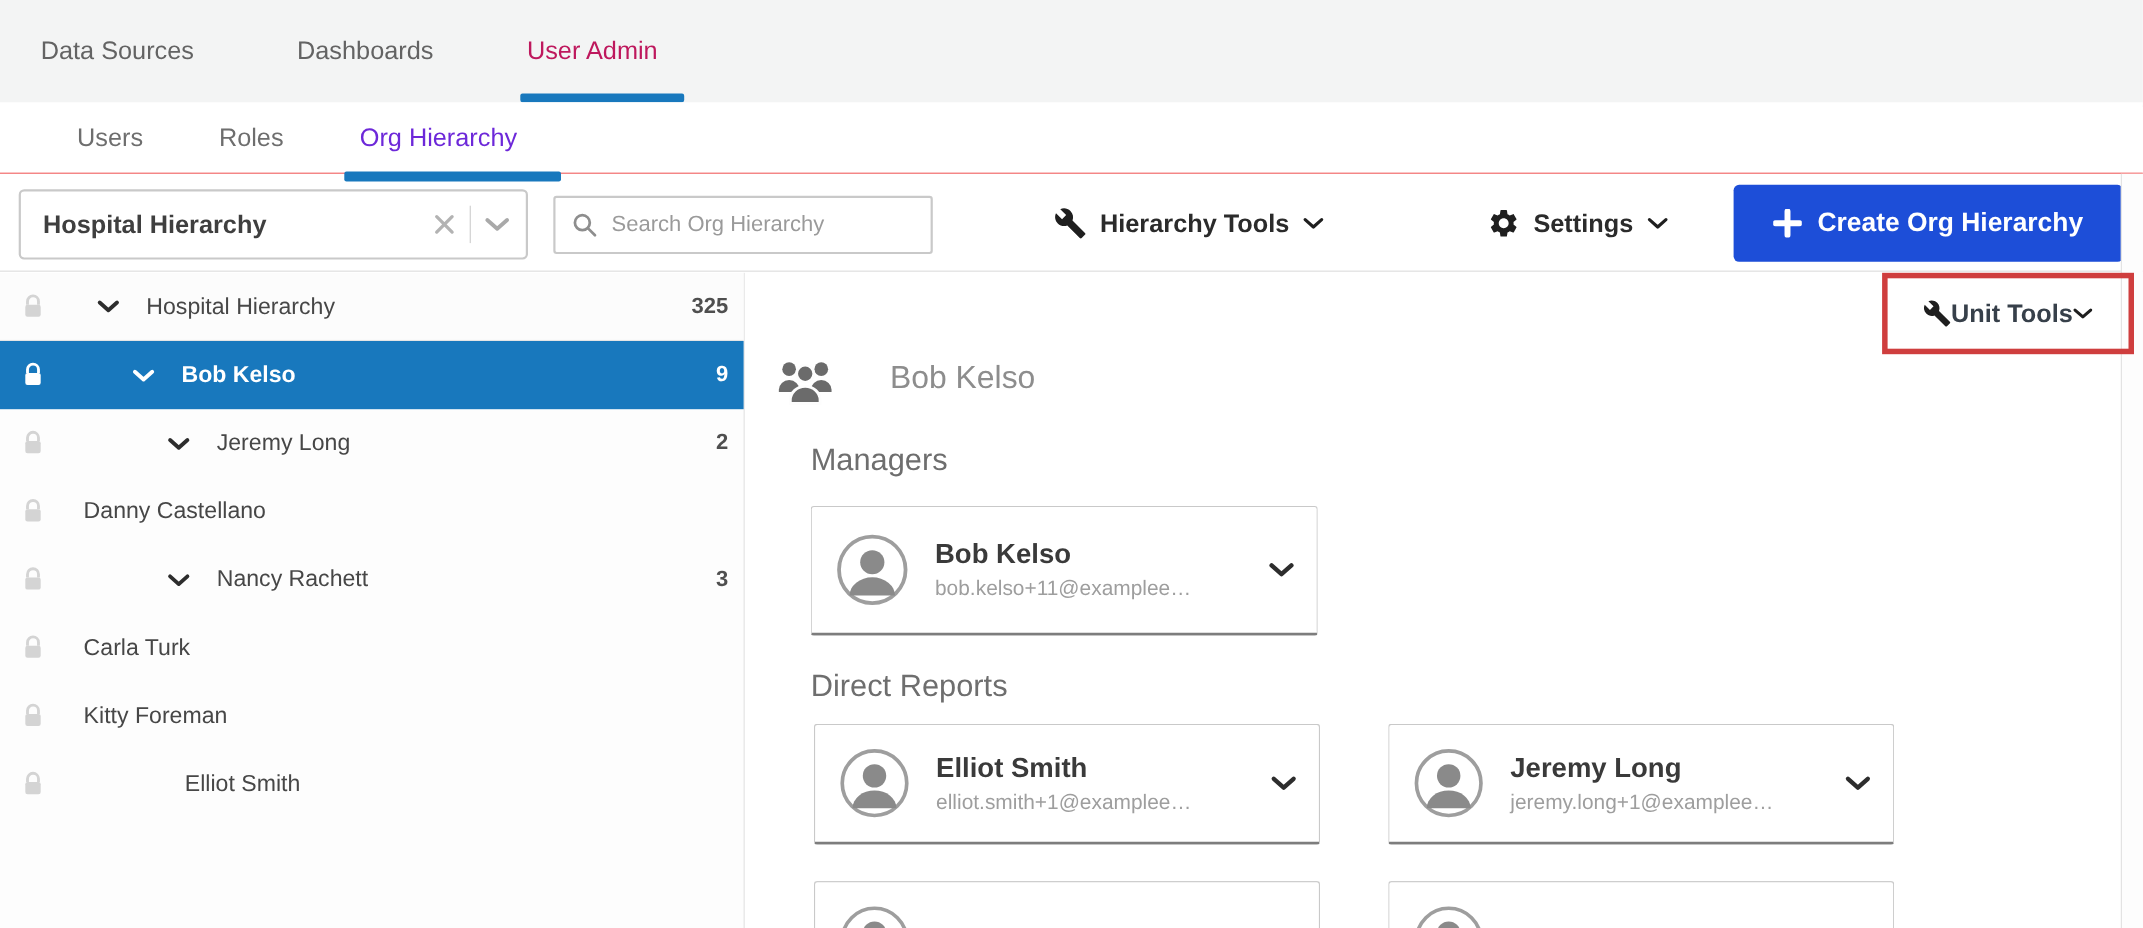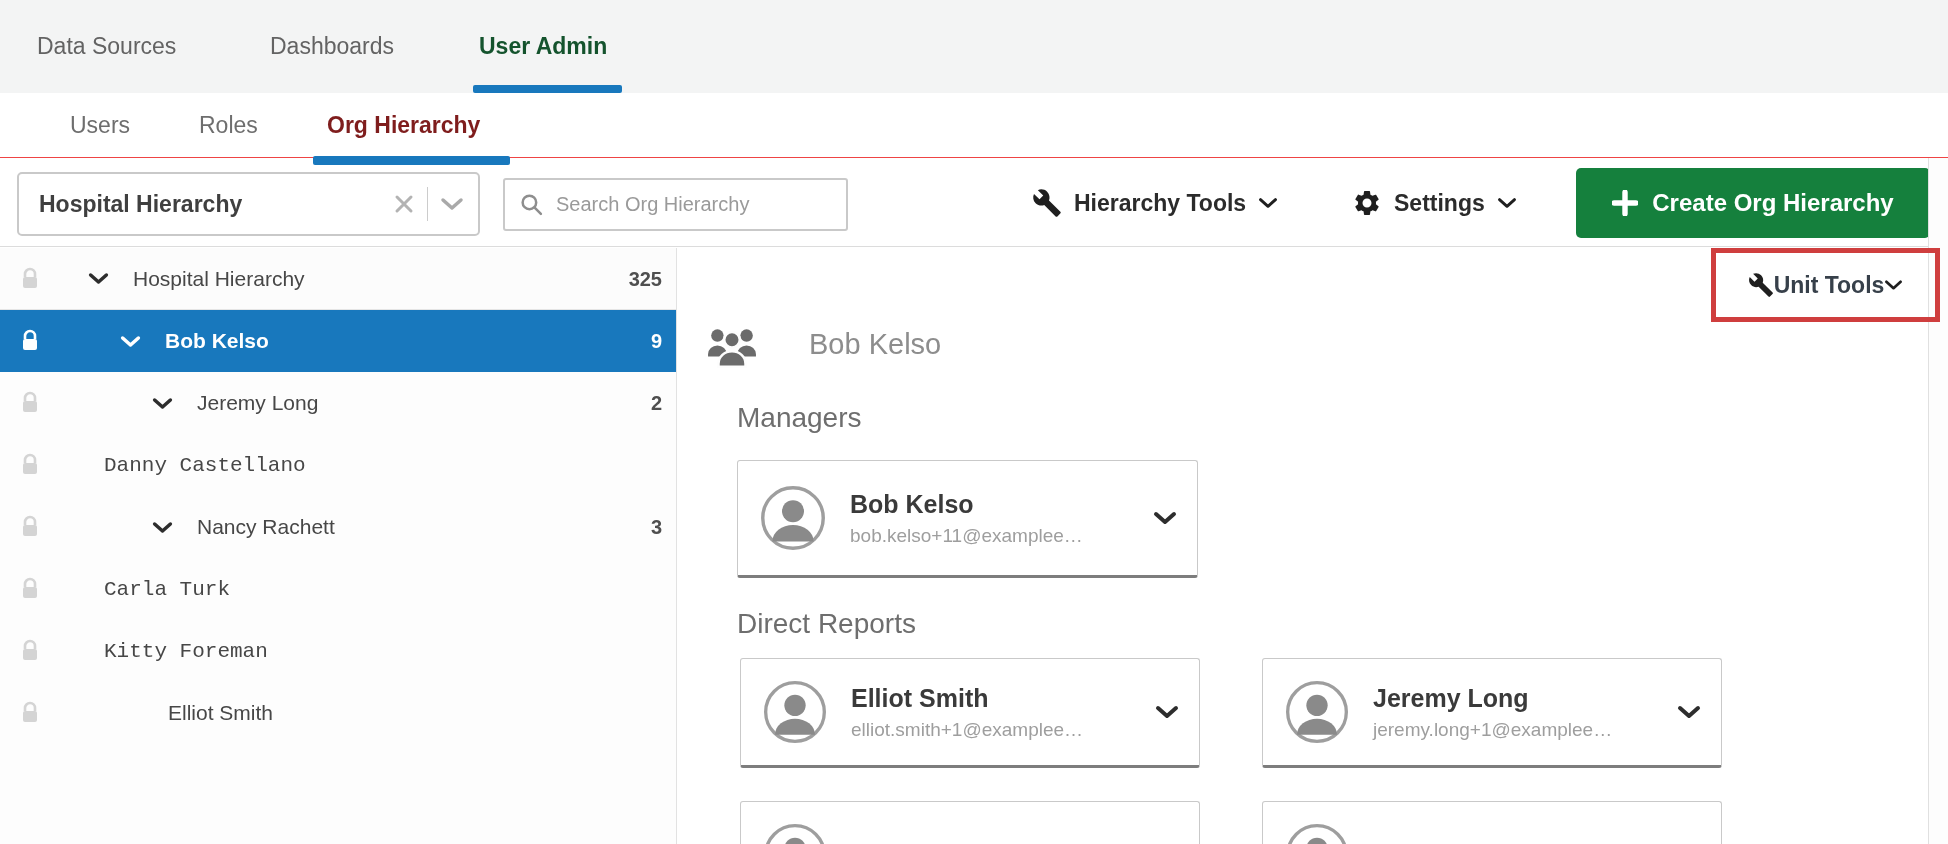--- a/index.html
+++ b/index.html
@@ -5,64 +5,64 @@
   * { margin:0; padding:0; box-sizing:border-box; }
   html,body { width:1948px; height:844px; overflow:hidden; background:#fff;
     font-family:"Liberation Sans", sans-serif; color:#333; }
   .abs { position:absolute; }
 
   
   .topnav { left:0; top:0; width:1948px; height:97px; background:#f3f4f4;
     border-bottom:1px solid #d9d9d9; }
   .topnav .tab { position:absolute; top:0; height:93px; display:flex; align-items:center;
     font-size:23px; color:#636363; cursor:pointer; }
-  .topnav .tab.active { color:#14532d; font-weight:bold; }
+  .topnav .tab.active { color:#be185d; font-weight:normal; }
   .underline1 { left:473px; top:85px; width:149px; height:8px; background:#1878bd; border-radius:2px; }
 
   
   .subnav { left:0; top:93px; width:1948px; height:65px; background:#fff;
     border-bottom:1px solid #ef4444; }
   .subnav .tab { position:absolute; top:0; height:65px; display:flex; align-items:center;
     font-size:23px; color:#6e6e6e; cursor:pointer; }
-  .subnav .tab.active { color:#7f1d1d; font-weight:bold; }
+  .subnav .tab.active { color:#6d28d9; font-weight:normal; }
   .underline2 { left:313px; top:156px; width:197px; height:9px; background:#1878bd; border-radius:2px; z-index:3; }
 
   
   .toolbar { left:0; top:158px; width:1948px; height:89px; background:#fff;
     border-bottom:1px solid #dcdcdc; }
   .hsel { left:17px; top:172px; width:463px; height:64px; background:#fff;
     border:2px solid #c9c9c9; border-radius:5px; display:flex; align-items:center; padding:0 14px 0 20px; }
   .hsel .val { flex:1; font-size:23px; font-weight:bold; color:#3f3f3f; }
   .hsel .vdiv { width:1px; height:34px; background:#ccc; margin:0 12px; }
   .searchbox { left:503px; top:178px; width:345px; height:53px; background:#fff;
     border:2px solid #c9c9c9; border-radius:3px; display:flex; align-items:center; padding:0 12px 0 14px; }
   .searchbox input { border:none; outline:none; flex:1; font-size:20px; color:#555;
     font-family:"Liberation Sans", sans-serif; margin-left:12px; background:transparent; }
   .searchbox input::placeholder { color:#9a9a9a; }
   .toolbtn { height:70px; top:168px; display:flex; align-items:center; gap:12px; cursor:pointer; }
   .toolbtn .lbl { font-size:23px; font-weight:600; color:#2b2b2b; }
-  .createbtn { left:1576px; top:168px; width:354px; height:70px; background:#15803d;
+  .createbtn { left:1576px; top:168px; width:354px; height:70px; background:#1d4ed8;
     border-radius:5px; display:flex; align-items:center; justify-content:center; gap:14px;
     color:#fff; cursor:pointer; }
   .createbtn .lbl { font-size:24px; font-weight:bold; }
 
   
   .sidebar { left:0; top:248px; width:677px; height:596px; background:#fdfdfd;
     border-right:1px solid #e2e2e2; }
   .trow { position:relative; height:62px; display:flex; align-items:center;
     font-size:21px; color:#474747; cursor:pointer; }
   .trow.root { border-bottom:1px solid #e5e5e5; background:#fcfcfc; }
   .trow.sel { background:#1878bd; color:#fff; font-weight:bold; }
   .trow .lock { position:absolute; left:20px; top:50%; transform:translateY(-50%); }
   .trow .chev { margin-right:24px; flex:0 0 auto; }
   .trow .cnt { position:absolute; right:14px; top:50%; transform:translateY(-50%);
     font-size:20px; color:#4f4f4f; font-weight:bold; }
   .trow.sel .cnt { color:#fff; }
   .pl0 { padding-left:88px; } .pl1 { padding-left:120px; } .pl2 { padding-left:152px; }
-  .pl2leaf { padding-left:168px; } .pl3 { padding-left:104px;font-family:Liberation Mono, monospace; }
+  .pl2leaf { padding-left:168px; } .pl3 { padding-left:76px; }
 
   
   .h-title { left:809px; top:328px; font-size:29px; color:#8d8d8d; }
   .sect { font-size:28px; color:#6e6e6e; }
   .card { position:absolute; background:#fff; border:1px solid #c9c9c9; border-bottom:3px solid #7d7d7d;
     border-radius:3px; display:flex; align-items:center; padding:0 60px 0 22px; cursor:pointer; }
   .card .avatar { flex:0 0 auto; margin-right:24px; }
   .card .nm { font-size:25px; font-weight:bold; color:#3a3a3a; line-height:1.25; }
   .card .em { font-size:19px; color:#9e9e9e; margin-top:4px; }
   .card .chev { position:absolute; right:20px; top:50%; transform:translateY(-50%); }
@@ -119,21 +119,21 @@
 </div>
 
 <div class="abs searchbox">
   <svg width="25" height="25" viewBox="0 0 24 24">
     <circle cx="10" cy="10" r="6.5" stroke="#8e8e8e" stroke-width="2.4" fill="none"></circle>
     <path d="M15 15 L21 21" stroke="#8e8e8e" stroke-width="2.4" stroke-linecap="round"></path>
   </svg>
   <input type="text" value="" placeholder="Search Org Hierarchy" style="">
 </div>
 
-<div class="abs toolbtn" style="left:1032px;text-align:center;">
+<div class="abs toolbtn" style="left:958px;text-align:center;">
   <svg width="30" height="30" viewBox="0 0 24 24">
     <path fill="#1f1f1f" d="M22.7 19l-9.1-9.1c.9-2.3.4-5-1.5-6.9-2-2-5-2.4-7.4-1.3L9 6 6 9 1.6 4.7C.4 7.1.9 10.1 2.9 12.1c1.9 1.9 4.6 2.4 6.9 1.5l9.1 9.1c.4.4 1 .4 1.4 0l2.3-2.3c.5-.4.5-1.1.1-1.4z"></path>
   </svg>
   <span class="lbl">Hierarchy Tools</span>
   <svg width="20" height="12" viewBox="0 0 24 14">
     <path d="M3 3 L12 11 L21 3" stroke="#1f1f1f" stroke-width="3.5" fill="none" stroke-linecap="round" stroke-linejoin="round"></path>
   </svg>
 </div>
 
 <div class="abs toolbtn" style="left:1352px;">

